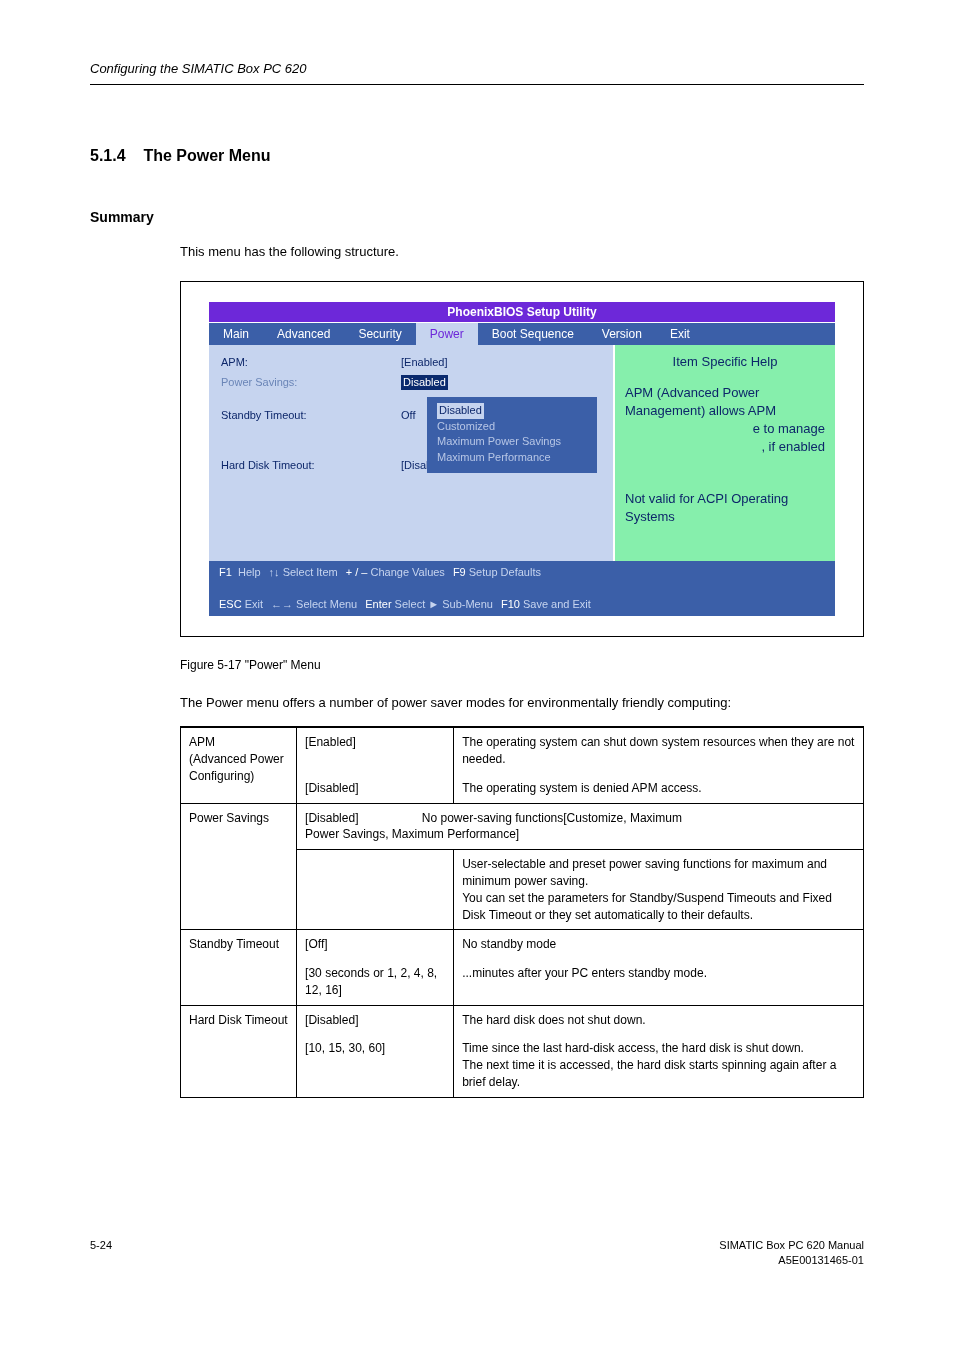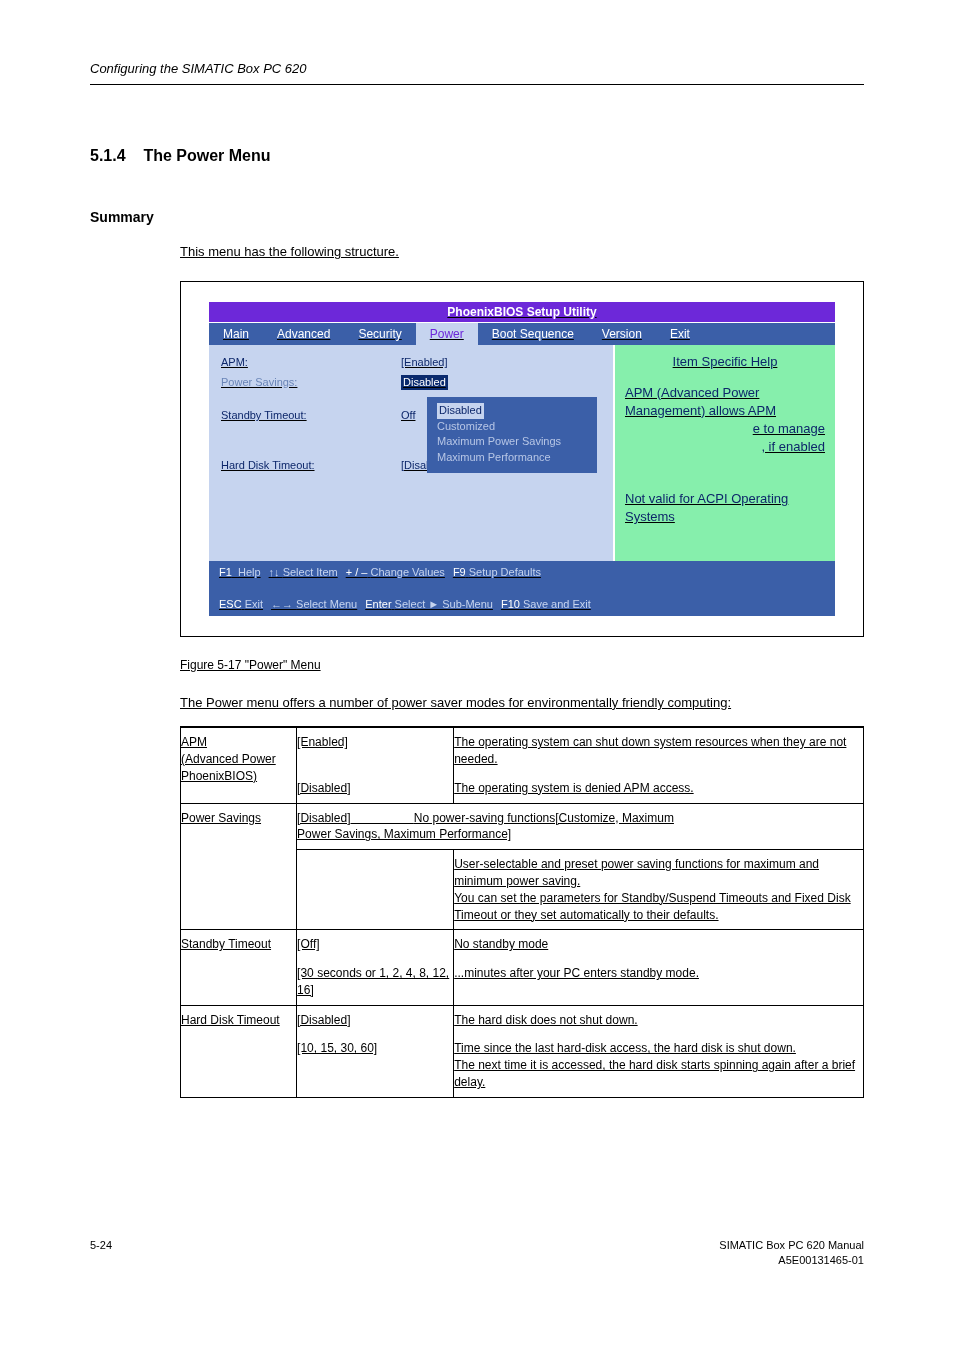--- a/index.html
+++ b/index.html
@@ -1,42 +1,42 @@
 <!DOCTYPE html>
 <html><head>
 <meta charset="utf-8">
 <style>
   * { box-sizing: border-box; margin: 0; padding: 0; }
   body { font-family: Arial, Helvetica, sans-serif; font-size: 13px; color: #000; background: #fff; width: 954px; margin: 0 auto; padding: 60px 90px 40px 90px; line-height: 1.4; }
   .running-head { font-style: italic; font-size: 13px; margin-bottom: 6px; }
   hr.thin { border: none; border-top: 1px solid #000; margin-bottom: 60px; }
   h2.section-title { font-size: 16px; font-weight: bold; margin-bottom: 40px; }
   h3.summary-title { font-size: 14px; font-weight: bold; margin-bottom: 16px; }
-  .body-indent { margin-left: 90px; text-decoration: underline; }
+  .body-indent { margin-left: 90px; }
   .intro-line { margin-bottom: 20px; }
   .bios-outer { border: 1px solid #000; padding: 20px 28px 20px 28px; margin-bottom: 20px; }
   .bios-header { background: #6d28d9; color: #fff; font-weight: bold; font-size: 12px; display: flex; align-items: center; justify-content: center; height: 20px; margin-bottom: 1px; }
   .bios-tabs { display: flex; font-size: 12px; height: 22px; background: #3b5fa8; color: #fff; }
   .bios-tabs .tab { padding: 3px 14px; }
   .bios-tabs .tab.active { background: #c6d4ef; color: #6d28d9; }
   .bios-body { display: flex; gap: 2px; height: 216px; }
   .bios-left { flex: 1.9; background: #c6d4ef; color: #0d276a; font-size: 11px; padding: 10px 12px; position: relative; }
   .bios-right { flex: 1; background: #86efac; color: #0d276a; font-size: 13px; padding: 8px 10px; }
   .bios-footer { background: #3b5fa8; color: #c6d4ef; font-size: 11px; padding: 4px 10px; display: flex; gap: 16px; align-items: center; flex-wrap: wrap; }
   .bios-footer .fg-white { color: #fff; }
   .bios-field-row { display: flex; margin-bottom: 4px; }
   .bios-field-row .label { width: 180px; color: #0d276a; }
   .bios-field-row .value { color: #0d276a; }
   .bios-field-row.selected .value { background: #0a2a6e; color: #fff; padding: 0 2px; }
   .popup { position: absolute; left: 218px; top: 52px; background: #3b5fa8; color: #b7c6e6; font-size: 11px; padding: 6px 10px 8px 10px; width: 170px; }
   .popup .item.sel { background: #c6d4ef; color: #0d276a; display: inline-block; padding: 0 2px; }
   .caption { font-size: 12px; margin-bottom: 20px; }
   .paragraph { margin-bottom: 14px; }
   table.spec { border-collapse: collapse; width: 100%; border-top: 2px solid #000; font-size: 12px; }
-  table.spec td { border: 1px solid #000; padding: 6px 0; vertical-align: top; }
+  table.spec td { border: 1px solid #000; padding: 6px 8px; vertical-align: top; }
   table.spec td.col1 { width: 17%; }
   table.spec td.col2 { width: 23%; }
   .bottom-bar { display: flex; justify-content: space-between; font-size: 11px; margin-top: 140px; }
   .footer-keys { display:flex; gap:8px; flex-wrap:wrap; align-items:center; }
   .footer-keys span { white-space: nowrap; }
 </style>
 </head>
 <body>
 
 <div class="running-head">Configuring the SIMATIC Box PC 620</div>
@@ -118,21 +118,21 @@
 
   <div class="caption">Figure 5-17   "Power" Menu</div>
 
   <div class="paragraph">The Power menu offers a number of power saver modes for environmentally friendly computing:</div>
 
   <table class="spec">
     <tbody>
         <tr>
       <td class="col1" rowspan="2">
         <span>APM</span><br>
-        <span>(Advanced Power PhoenixBIOS)</span>
+        <span>(Advanced Power Configuring)</span>
       </td>
       <td class="col2" style="border-bottom:none">[Enabled]</td>
       <td style="border-bottom:none">The operating system can shut down system resources when they are not needed.</td>
     </tr>
     <tr>
       <td class="col2" style="border-top:none">[Disabled]</td>
       <td style="border-top:none">The operating system is denied APM access.</td>
     </tr>
 
     <tr>

